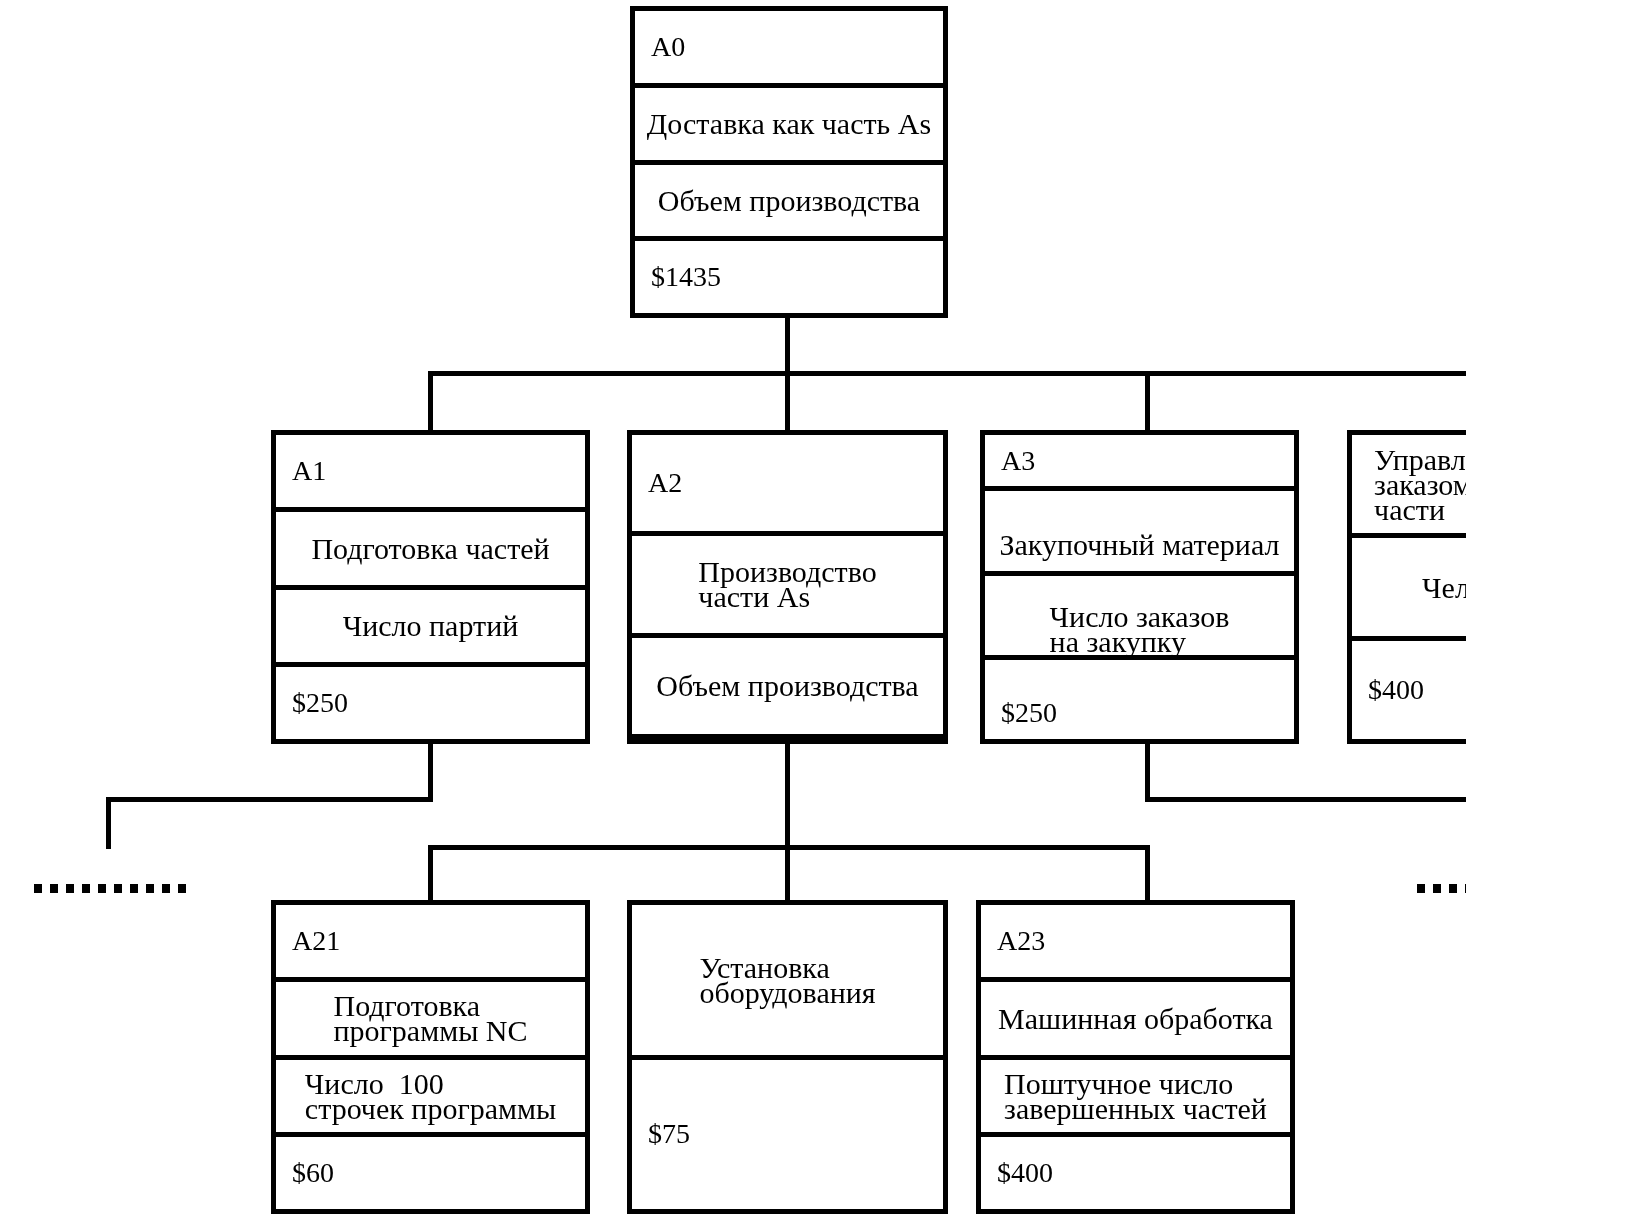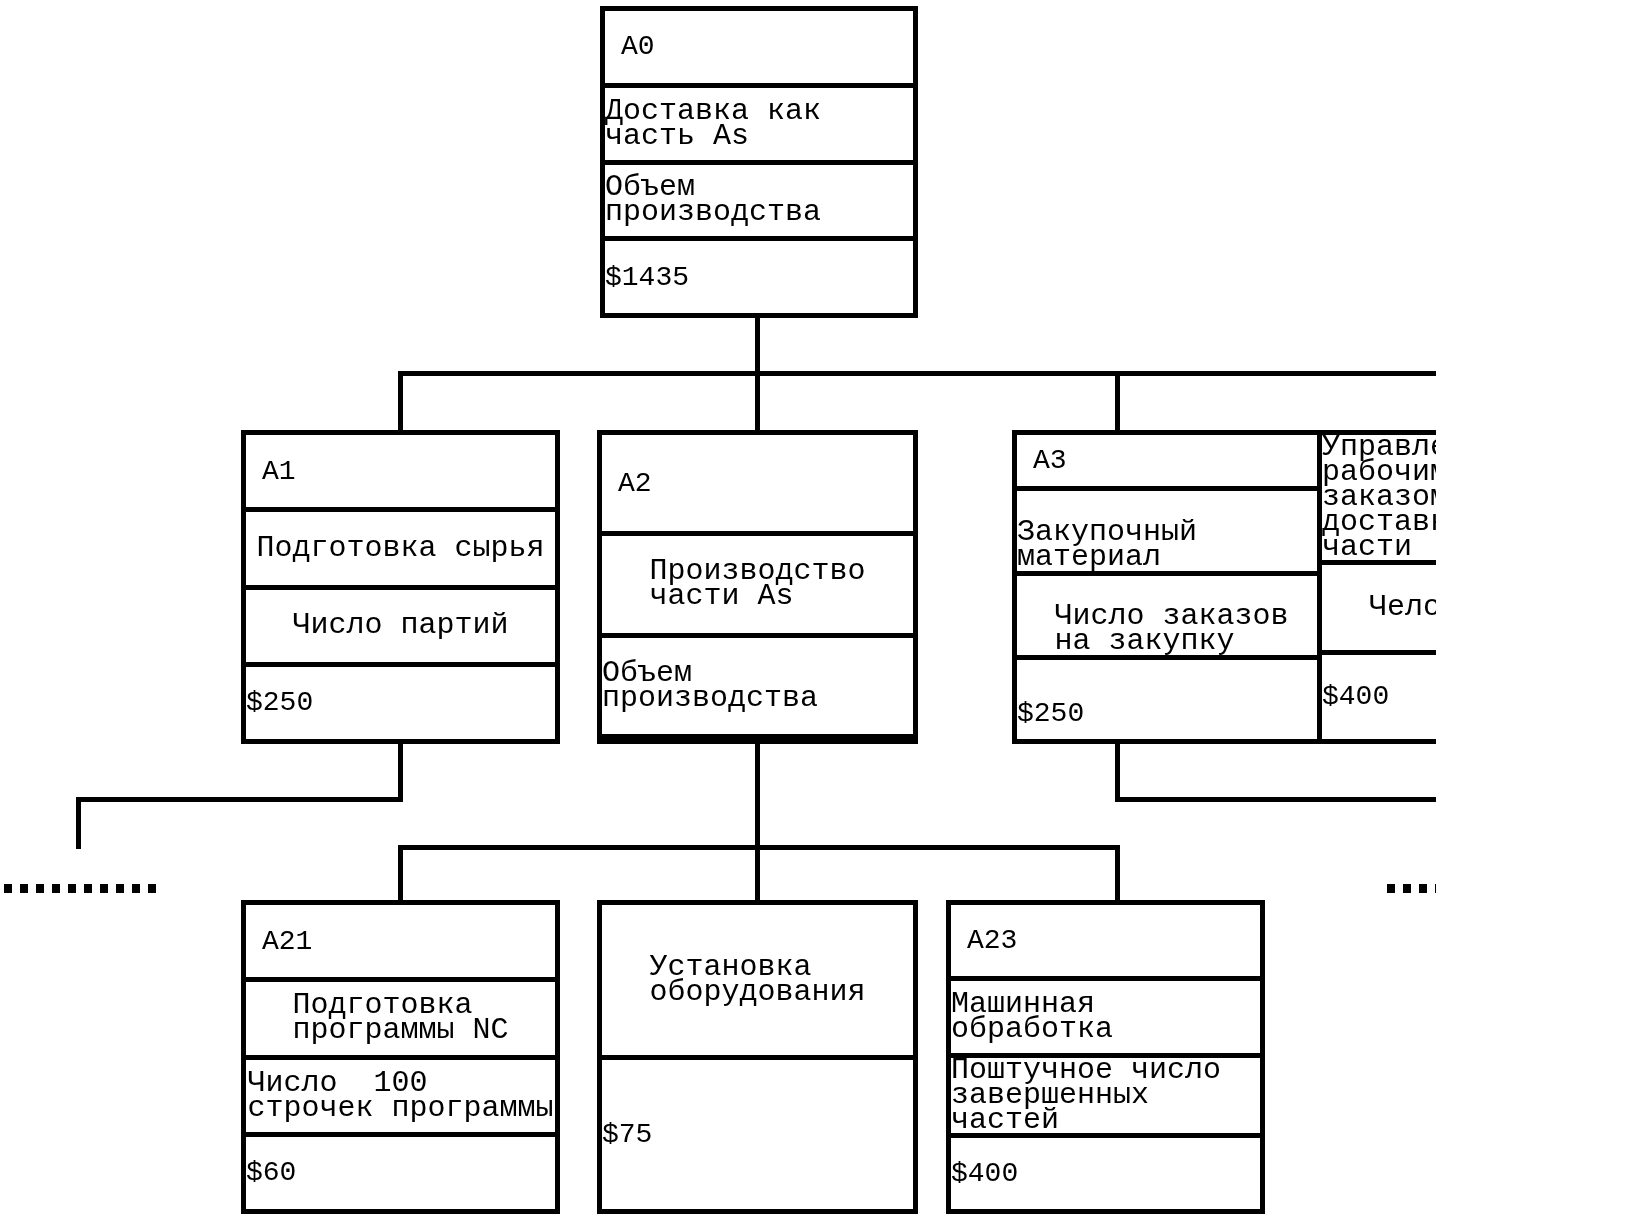--- a/index.html
+++ b/index.html
@@ -5,23 +5,24 @@
   html, body {
     margin: 0;
     padding: 0;
     background: #ffffff;
   }
   #canvas {
     position: relative;
     width: 1436px;
     height: 1220px;
     background: #ffffff;
-    font-family: Liberation Mono, monospace;
+    font-family: Liberation Serif, serif;
     color: #000000;
     overflow: hidden;
+    margin-left: 30px;
   }
 
   
   .node {
     position: absolute;
     box-sizing: border-box;
     border: 5px solid #000000;
     background: #ffffff;
     display: flex;
     flex-direction: column;
@@ -43,28 +44,29 @@
   }
   .cell.name, .cell.driver {
     justify-content: center;
     text-align: left;
     font-size: 30px;
     line-height: 25px;
     white-space: pre-wrap;
   }
   .cell.cost {
     justify-content: flex-start;
+    padding-left: 16px;
     font-size: 28px;
   }
 
   
   #node-a0  { left: 600px; top: 6px;   width: 318px; height: 312px; }
   #node-a1  { left: 241px; top: 430px; width: 319px; height: 314px; }
   #node-a2  { left: 597px; top: 430px; width: 321px; height: 314px; }
-  #node-a3  { left: 1012px; top: 430px; width: 319px; height: 314px; gap: 28px; }
+  #node-a3  { left: 950px; top: 430px; width: 319px; height: 314px; gap: 28px; }
   #node-a4  { left: 1317px;top: 430px; width: 320px; height: 314px; }
   #node-a21 { left: 241px; top: 900px; width: 319px; height: 314px; }
   #node-a22 { left: 597px; top: 900px; width: 321px; height: 314px; }
   #node-a23 { left: 946px; top: 900px; width: 319px; height: 314px; }
 
   
   .vline {
     position: absolute;
     width: 5px;
     background: #000000;
@@ -87,21 +89,21 @@
 
   <div class="node" id="node-a0">
     <div class="cell id divided">A0</div>
     <div class="cell name divided">Доставка как часть As</div>
     <div class="cell driver divided">Объем производства</div>
     <div class="cell cost">$1435</div>
   </div>
 
   <div class="node" id="node-a1">
     <div class="cell id divided">A1</div>
-    <div class="cell name divided">Подготовка сырья</div>
+    <div class="cell name divided">Подготовка частей</div>
     <div class="cell driver divided">Число партий</div>
     <div class="cell cost">$250</div>
   </div>
 
   <div class="node" id="node-a2">
     <div class="cell id divided">A2</div>
     <div class="cell name divided">Производство
 части As</div>
     <div class="cell driver divided">Объем производства</div>
   </div>

